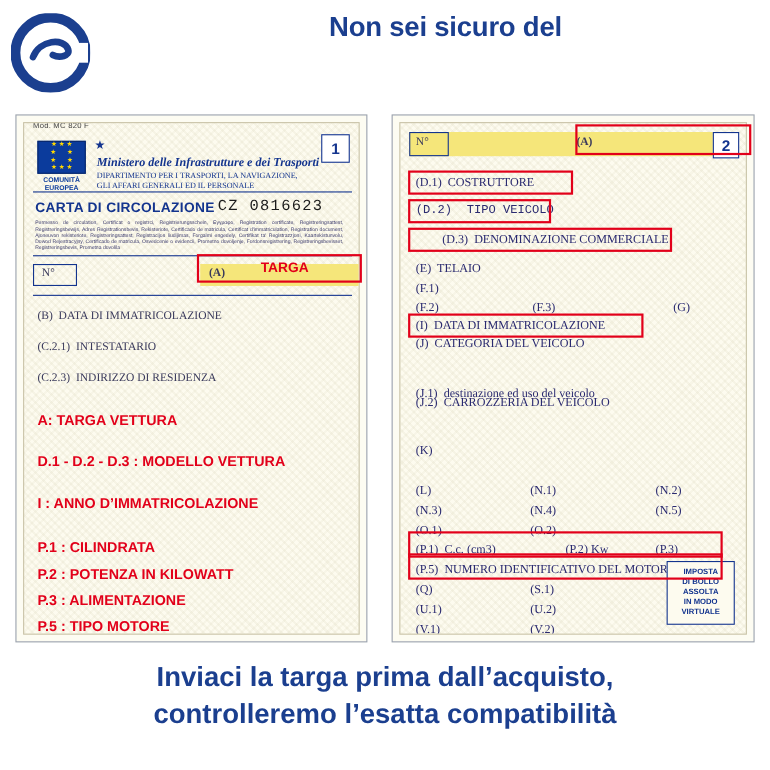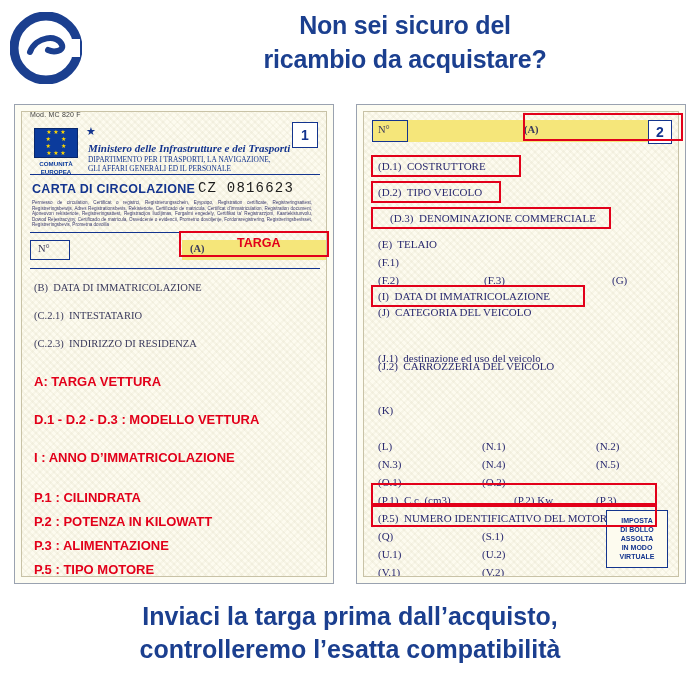--- a/index.html
+++ b/index.html
@@ -157,21 +157,20 @@
 <body>
 
 <div id="header">
   <svg id="logo" viewBox="0 0 72 72">
     <circle cx="36" cy="36" r="32" fill="none" stroke="#1b3f8f" stroke-width="9"></circle>
     <rect x="36" y="27" width="34" height="18" fill="#ffffff"></rect>
     <path d="M20 40 C26 24, 48 22, 52 33 C54 39, 44 41, 38 38" fill="none" stroke="#1b3f8f" stroke-width="6" stroke-linecap="round"></path>
   </svg>
   <div id="headline">
     <div>Non sei sicuro del</div>
-    <div>ricambio da acquistare?</div>
   </div>
 </div>
 
 <div class="doc" id="doc-left">
   <div class="doc-inner">
     <div class="modcode">Mod. MC 820 F</div>
 
     <div class="eu-flag">
       <div class="stars">
         ★ ★ ★<br>★&nbsp;&nbsp;&nbsp;&nbsp;&nbsp;&nbsp;★<br>★&nbsp;&nbsp;&nbsp;&nbsp;&nbsp;&nbsp;★<br>★ ★ ★
@@ -231,24 +230,24 @@
 
     <div class="yellow" style="left:8px;top:8px;width:290px;height:22px;"></div>
     <div class="nbox" style="left:8px;top:8px;width:36px;height:22px;"></div>
     <div class="f" style="left:14px;top:12px;">N°</div>
     <div class="f" style="left:160px;top:12px;font-weight:bold;">(A)</div>
     <div class="corner-num" style="right:6px;top:8px;width:22px;height:22px;line-height:22px;">2</div>
 
     <div class="lbl" style="left:14px;top:48px;">
       <span>(D.1)</span>&nbsp; <span>COSTRUTTORE</span>
     </div>
-    <div class="lbl" style="left:14px;top:74px;">
+    <div class="lbl" style="left:14px;top:74px;font-family:Liberation Mono, monospace;">
       <span>(D.2)</span>&nbsp; <span>TIPO VEICOLO</span>
     </div>
-    <div class="lbl" style="left:8px;top:100px;padding-left:18px;">
+    <div class="lbl" style="left:20px;top:100px;padding-left:18px;">
       <span>(D.3)</span>&nbsp; <span>DENOMINAZIONE COMMERCIALE</span>
     </div>
     <div class="lbl" style="left:14px;top:126px;">
       <span>(E)</span>&nbsp; <span>TELAIO</span>
     </div>
     <div class="lbl" style="left:14px;top:144px;">(F.1)</div>
     <div class="lbl" style="left:14px;top:162px;">(F.2)</div>
     <div class="lbl" style="left:120px;top:162px;">(F.3)</div>
     <div class="lbl" style="left:248px;top:162px;">(G)</div>
     <div class="lbl" style="left:14px;top:178px;">

